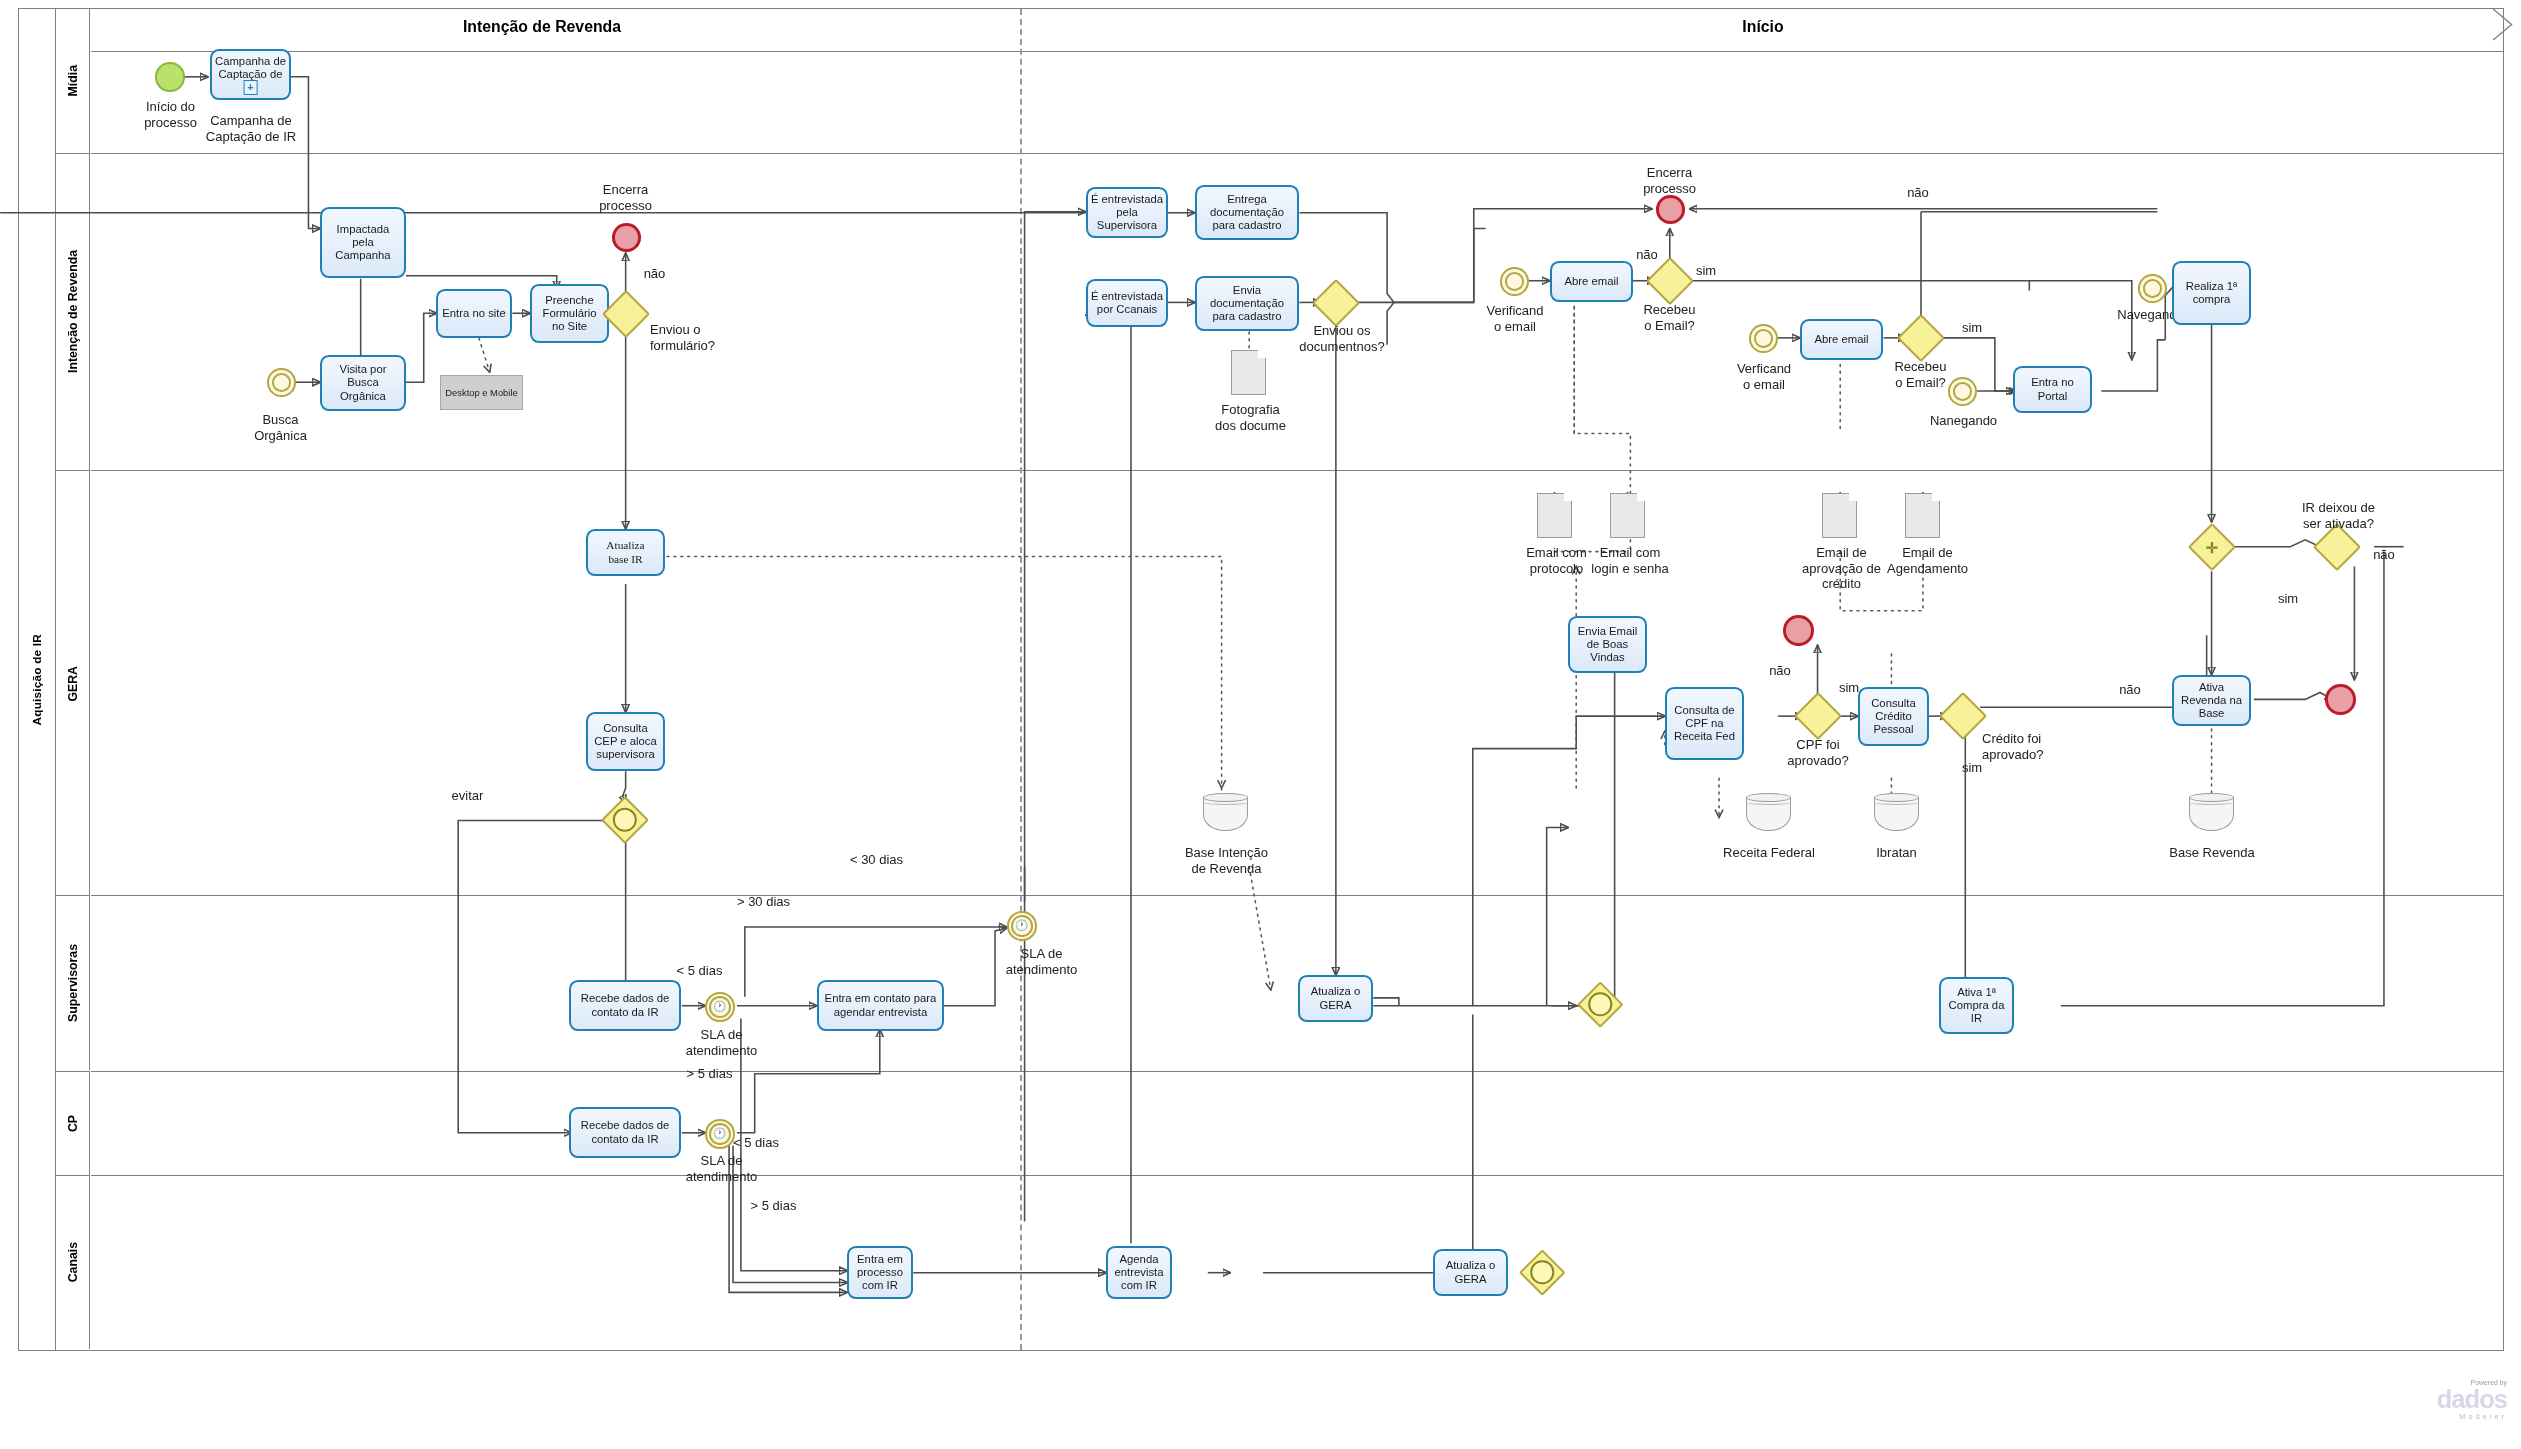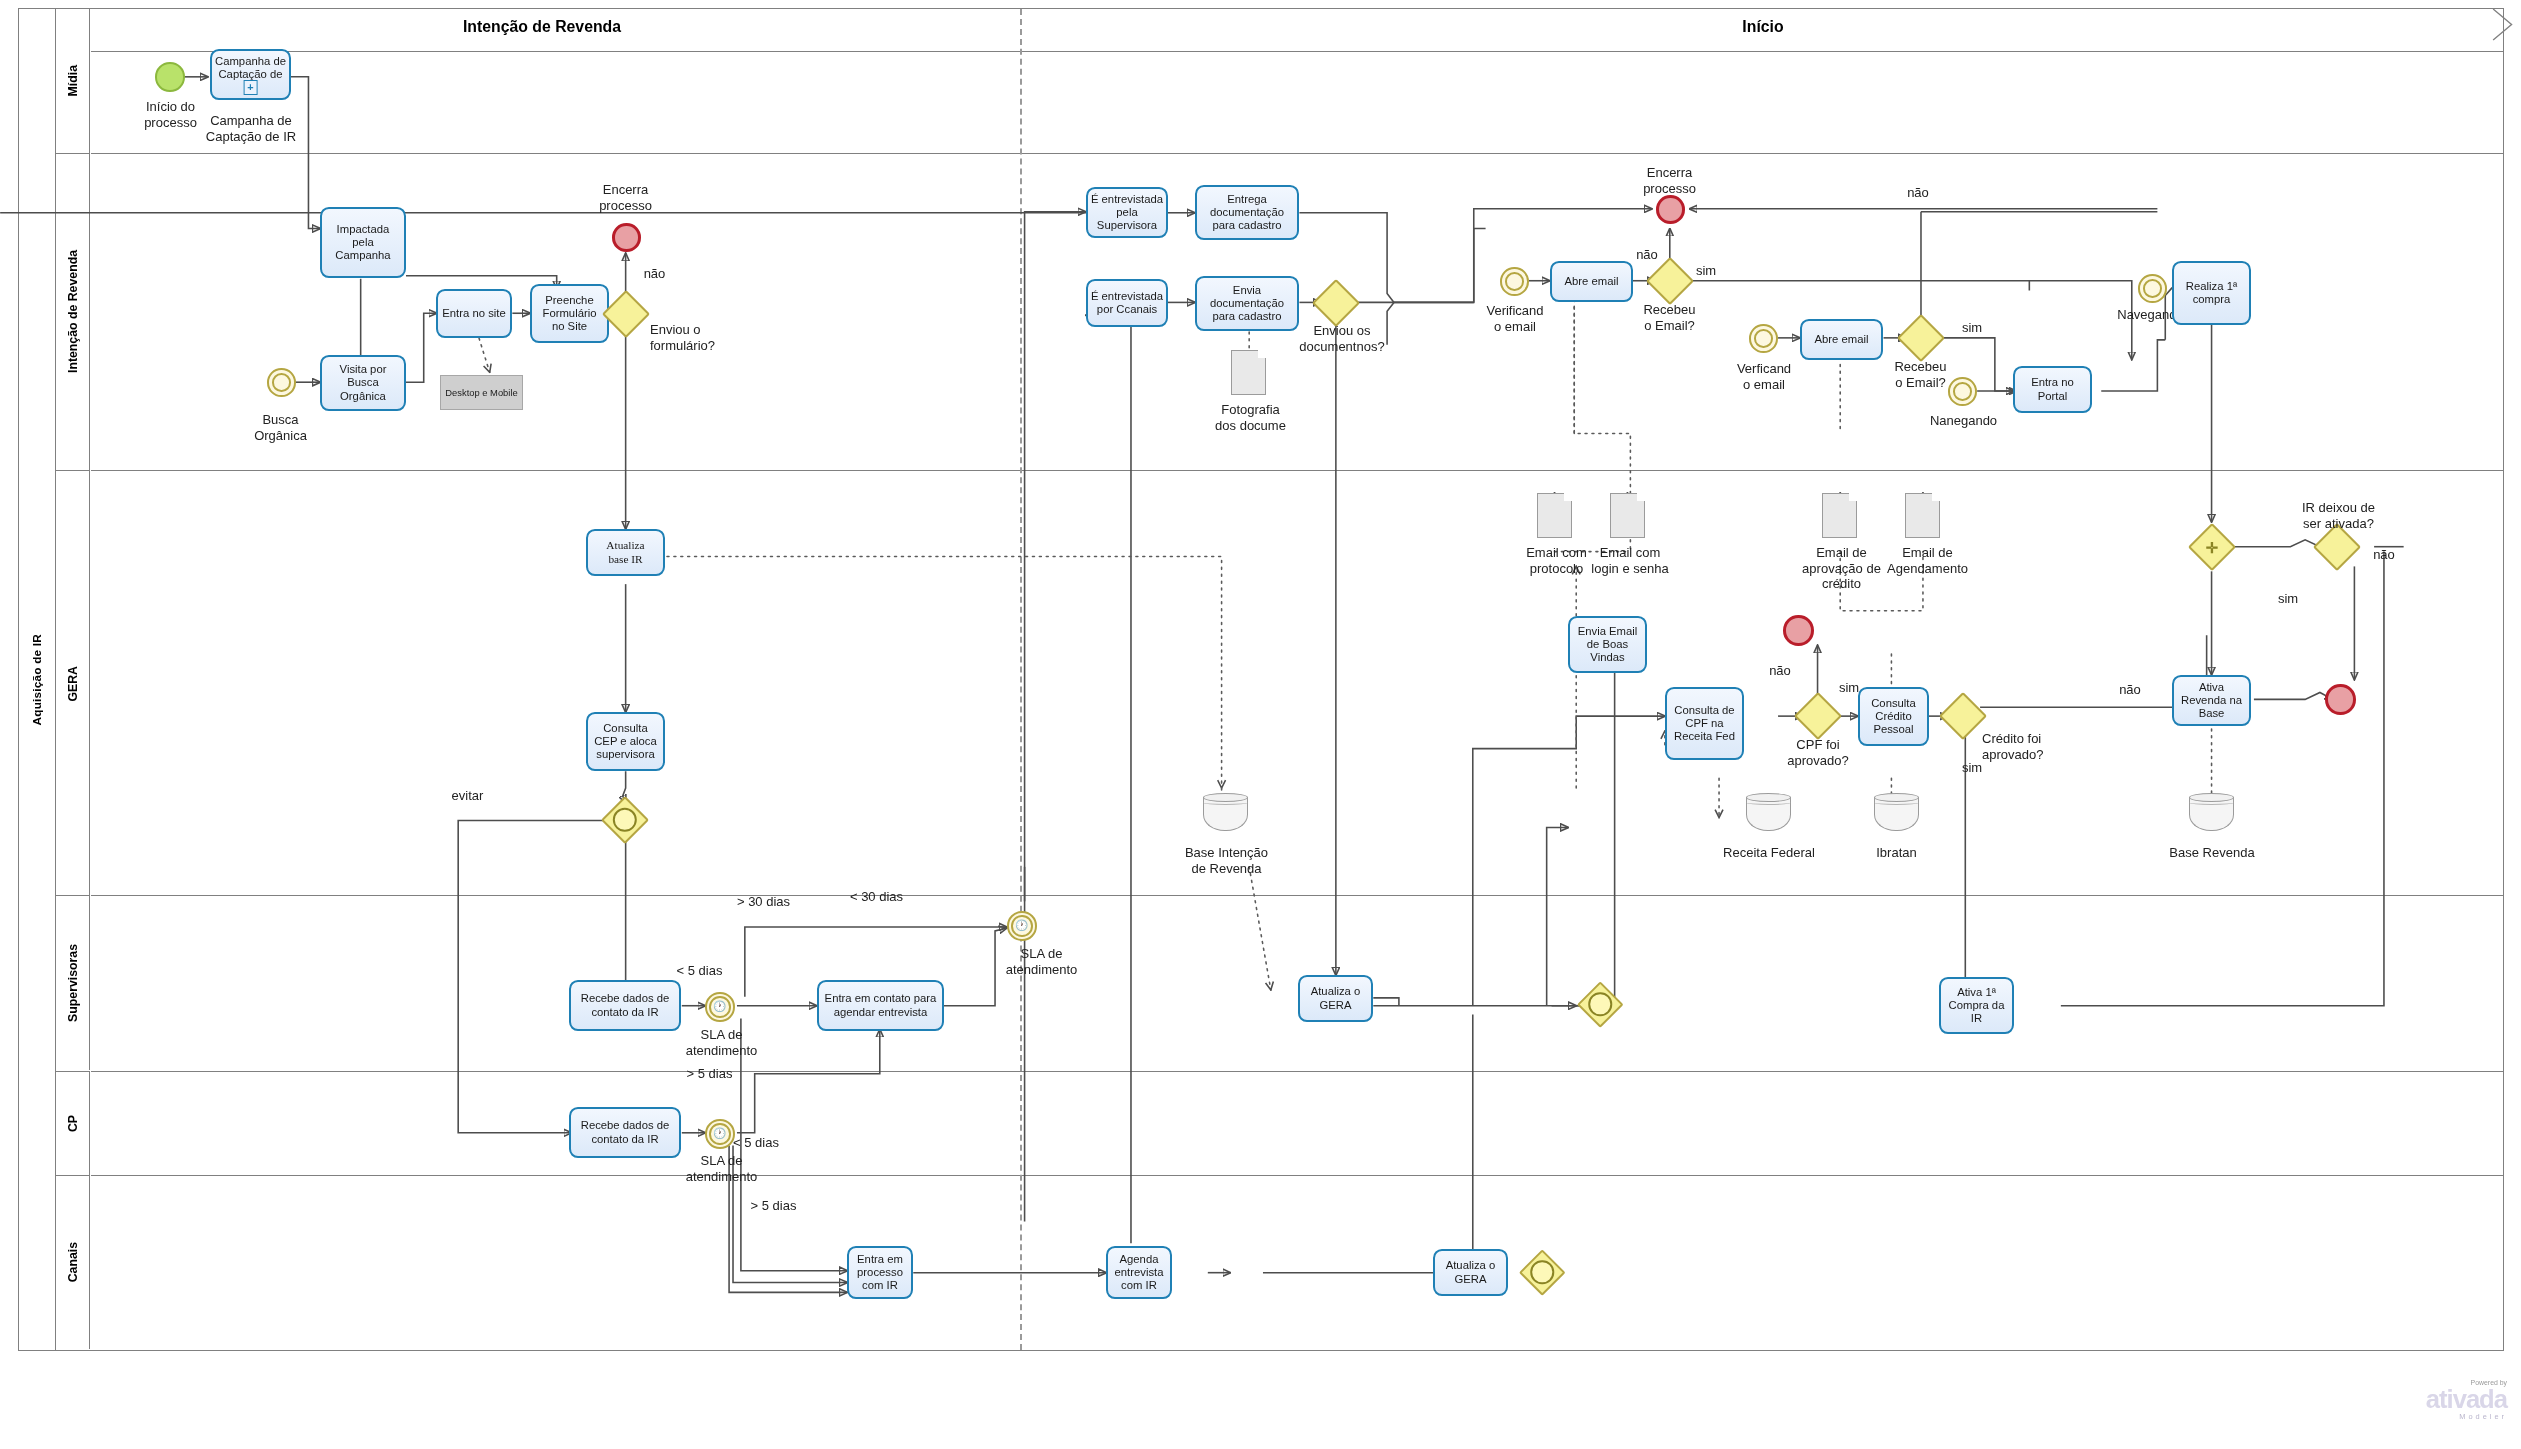--- a/index.html
+++ b/index.html
@@ -542,21 +542,21 @@
   </div>
   <div class="lbl" style="left:1852px;top:845px;width:89px;">Ibratan</div>
 
   <div class="db" style="left:2189px;top:793px;width:45px;height:43px;">
     <div class="body"></div>
     <div class="top"></div>
     <div class="ln"></div>
   </div>
   <div class="lbl" style="left:2165px;top:845px;width:94px;">Base Revenda</div>
 
-  <div class="lbl" style="left:842px;top:889px;width:69px;">&lt; 30 dias</div>
+  <div class="lbl" style="left:842px;top:852px;width:69px;">&lt; 30 dias</div>
   <div class="lbl" style="left:729px;top:894px;width:69px;">&gt; 30 dias</div>
 
   <div class="task" style="left:569px;top:980px;width:112px;height:51px;">
     <span style="white-space:pre-line;">Recebe dados de
 contato da IR</span>
   </div>
 
   <div class="evt timer" style="left:705px;top:992px;width:29.6px;height:29.6px;">
     <span class="timer-glyph">🕐</span>
   </div>
@@ -622,18 +622,18 @@
 GERA</span>
   </div>
 
   <div class="gw" style="left:1526px;top:1256px;width:32.5px;height:32.5px;">
     <div class="dia"></div>
     <div class="ring"></div>
   </div>
 
   <div class="brand" style="left:2344px;top:1379px;width:163px;">
     <div class="p">Powered by</div>
-    <div class="b">ativada</div>
+    <div class="b">dados</div>
     <div class="t">Modeler</div>
   </div>
 
 </div>
 
 
 </body></html>

